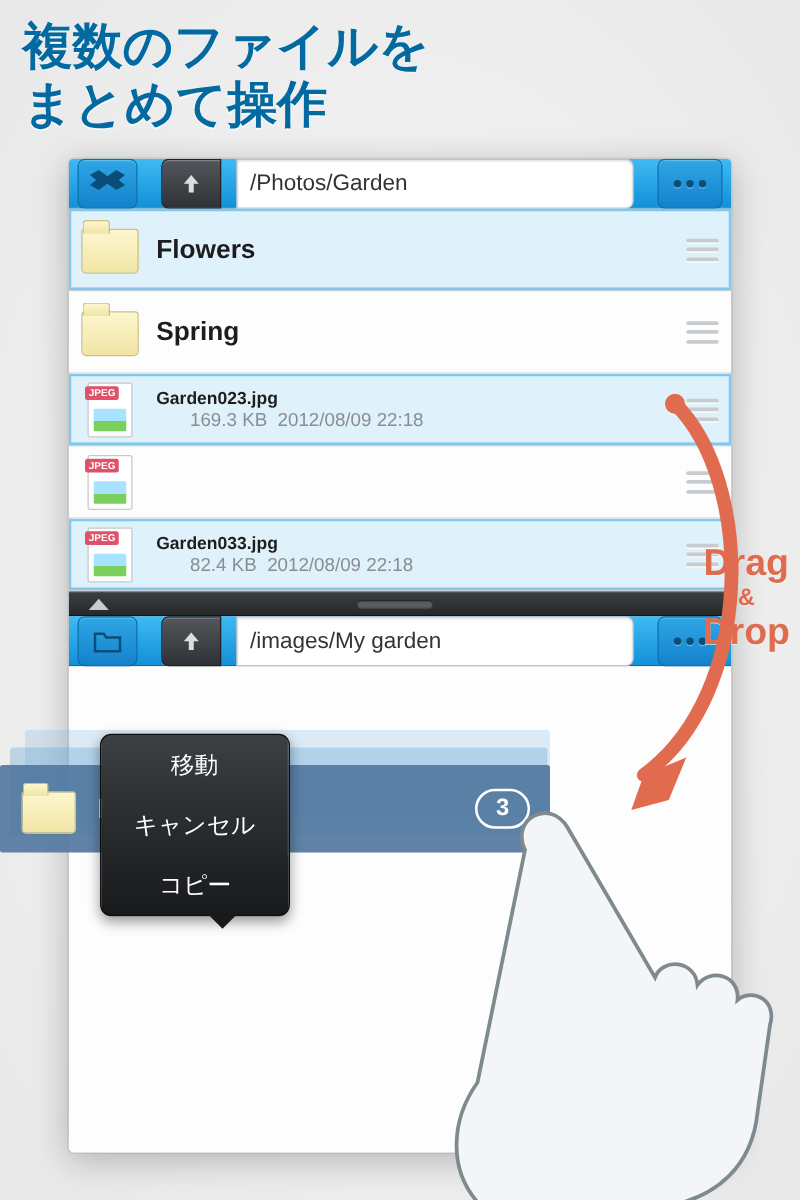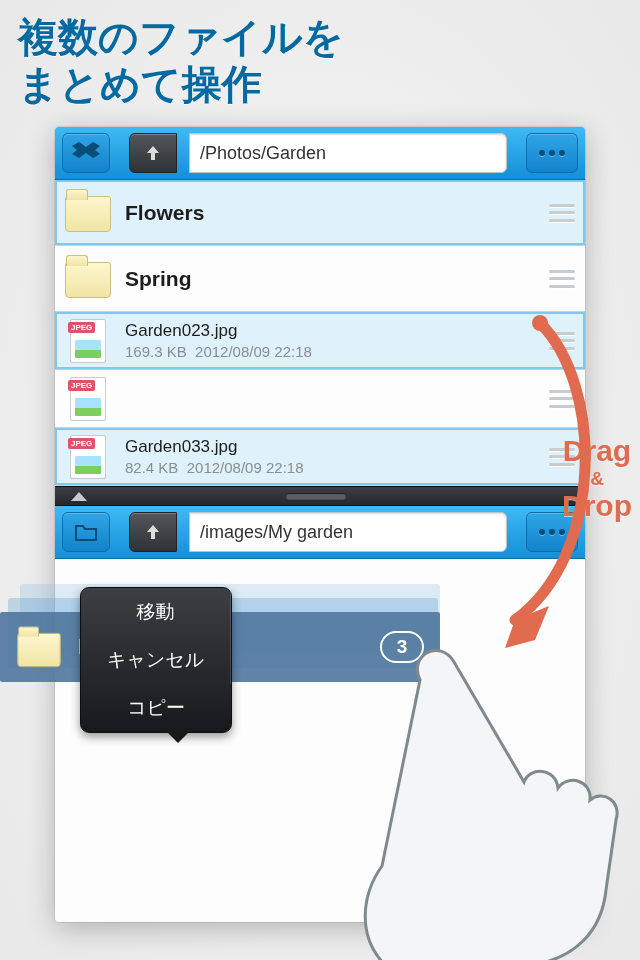--- a/index.html
+++ b/index.html
@@ -30,21 +30,21 @@
     width: 530px;
     height: 795px;
     background: #d9dadc;
     border-radius: 4px;
     box-shadow: 0 6px 28px rgba(0,0,0,0.25), 0 0 0 1px rgba(0,0,0,0.08);
     overflow: hidden;
   }
 
   
   .toolbar {
-    height: 53px;
+    height: 40px;
     background: linear-gradient(#3fbaf4, #1390d8);
     display: flex;
     align-items: center;
     padding: 0 7px;
     gap: 19px;
     border-bottom: 1px solid #0b6ea8;
   }
   .tb-btn {
     height: 40px;
     border-radius: 6px;
@@ -135,23 +135,23 @@
   }
   .jpeg-icon::after {
     content: "";
     position: absolute;
     left: 4px; right: 4px; bottom: 4px; height: 18px;
     background: linear-gradient(#a9e2ff 0 55%, #7bcf5d 55% 100%);
     border-radius: 1px;
   }
 
   .row .txt { flex:1; }
-  .row .name { font-size: 17px; font-weight: 400; color: #1d1d1d; }
+  .row .name { font-size: 14px; font-weight: 700; color: #1d1d1d; }
   .row.folder .name { font-size: 21px; font-weight: 700; }
-  .row .meta { font-size: 15px; color: #8a8e92; margin-top: 2px; }
+  .row .meta { font-size: 15px; color: #8a8e92; margin-top: 2px; margin-left: 27px; }
 
   .grip {
     width: 26px;
     height: 18px;
     flex: 0 0 26px;
     display: flex;
     flex-direction: column;
     justify-content: space-between;
   }
   .grip span {

